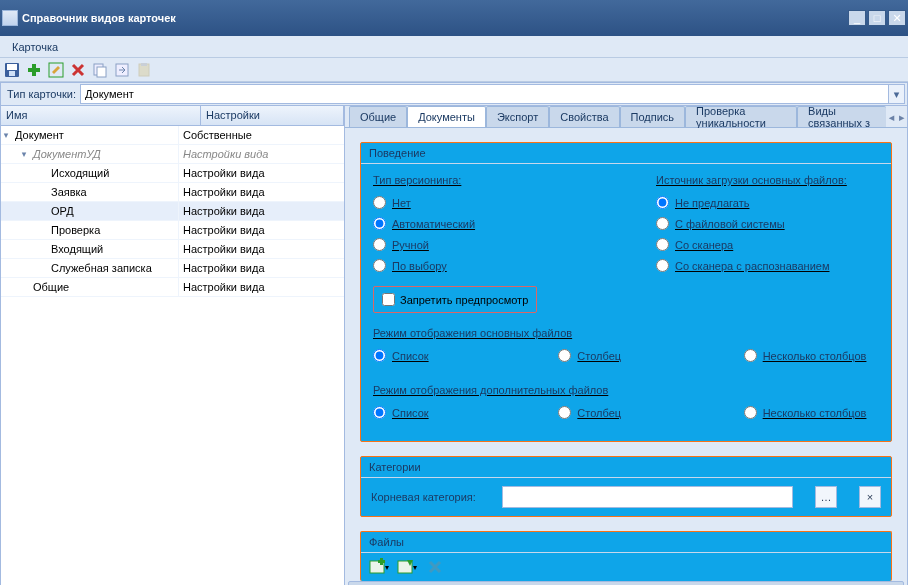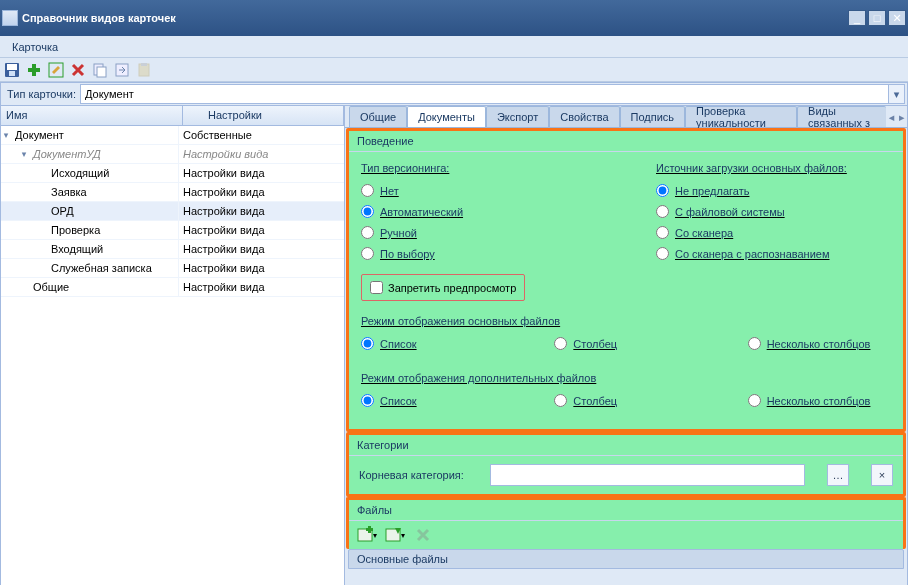--- a/index.html
+++ b/index.html
@@ -13,36 +13,36 @@
 .toolbar { height: 24px; background: #dfe9f6; border-bottom: 1px solid #b9cbe3; display: flex; align-items: center; padding-left: 4px; gap: 6px; }
 .toolbar .tb { width: 16px; height: 16px; display: inline-flex; align-items: center; justify-content: center; cursor: pointer; }
 .filterbar { height: 24px; background: #dfe9f6; border: 1px solid #a3bae0; display: flex; align-items: center; padding: 0 2px; }
 .filterbar .lbl { padding: 0 4px; color: #1b3a63; }
 .filterbar .sel { flex: 1; height: 20px; border: 1px solid #a3bae0; background: #fff; display: flex; align-items: center; padding: 0 4px; position: relative; }
 .filterbar .dd { position: absolute; right: 0; top: 0; width: 16px; height: 100%; border-left: 1px solid #a3bae0; background: #eaf1fb; display: flex; align-items: center; justify-content: center; color: #4b6a98; cursor: pointer; }
 .content { display: flex; height: 494px; }
 .left { width: 345px; border-right: 1px solid #a3bae0; border-left: 1px solid #a3bae0; display: flex; flex-direction: column; }
 .grid-head { height: 20px; background: linear-gradient(#eef4fc, #d7e4f5); border-bottom: 1px solid #a3bae0; display: flex; }
 .ghcell { border-right: 1px solid #a3bae0; padding: 3px 5px; color: #1b3a63; }
-.col1 { width: 182px; } .col2 { flex: 1; margin-left: 20px; }
+.col1 { width: 200px; } .col2 { flex: 1; }
 .tree { flex: 1; background: #fff; overflow: auto; }
 .trow { display: flex; height: 19px; border-bottom: 1px solid #eef4fc; }
 .tcell1 { width: 178px; display: flex; align-items: center; border-right: 1px solid #eef4fc; }
 .tcell2 { flex: 1; display: flex; align-items: center; padding-left: 4px; }
 .trow.sel { background: #e6eefa; }
 .ind { display: inline-block; width: 18px; }
 .toggle { width: 10px; height: 10px; display: inline-flex; align-items: center; justify-content: center; color: #6b84ab; cursor: pointer; margin-right: 4px; font-size: 9px; }
 .italic { font-style: italic; color: #888; }
 .right { flex: 1; border-right: 1px solid #a3bae0; background: #dfe9f6; display: flex; flex-direction: column; }
 .tabbar { height: 22px; background: #dfe9f6; border-bottom: 1px solid #9cb7dc; display: flex; align-items: flex-end; padding-left: 4px; }
 .tab { height: 21px; padding: 0 10px; background: #c9d8eb; border: 1px solid #9cb7dc; border-bottom: none; margin-right: 0px; display: flex; align-items: center; color: #1b3a63; cursor: pointer; border-radius: 2px 2px 0 0; }
 .tab.active { background: #fff; position: relative; z-index: 1; }
 .tabbar .tscroll { width: 14px; height: 20px; display:flex; align-items:center; justify-content:center; color:#6b82a7; cursor:pointer; }
 .panel { flex: 1; background: #dfe9f6; overflow: auto; padding: 0 1px; }
-.group { border: 3px solid #f97316; margin: 0; background: #86efac; border-radius: 2px; }
+.group { border: 1px solid #f97316; margin: 14px; background: #0ea5e9; border-radius: 2px; }
 .group-head { padding: 4px 8px; color: #1b3a63; border-bottom: 1px solid #c7d7ec; }
 .group-body { padding: 10px 12px 14px; text-decoration: underline; }
 .cols { display: flex; gap: 60px; }
 .colc { flex: 1; }
 .colc h4 { color: #1b3a63; font-weight: normal; margin-bottom: 10px; }
 .radio-row { display: flex; align-items: flex-end; margin-bottom: 8px; color: #1b3a63; }
 .radio-row input { margin-right: 6px; }
 .highlight-box { border: 1px solid #d66; padding: 6px 8px; display: inline-flex; align-items: center; border-radius: 2px; }
 .highlight-box input { margin-right: 5px; }
 .sub-head { color: #1b3a63; margin: 14px 0 10px; }

